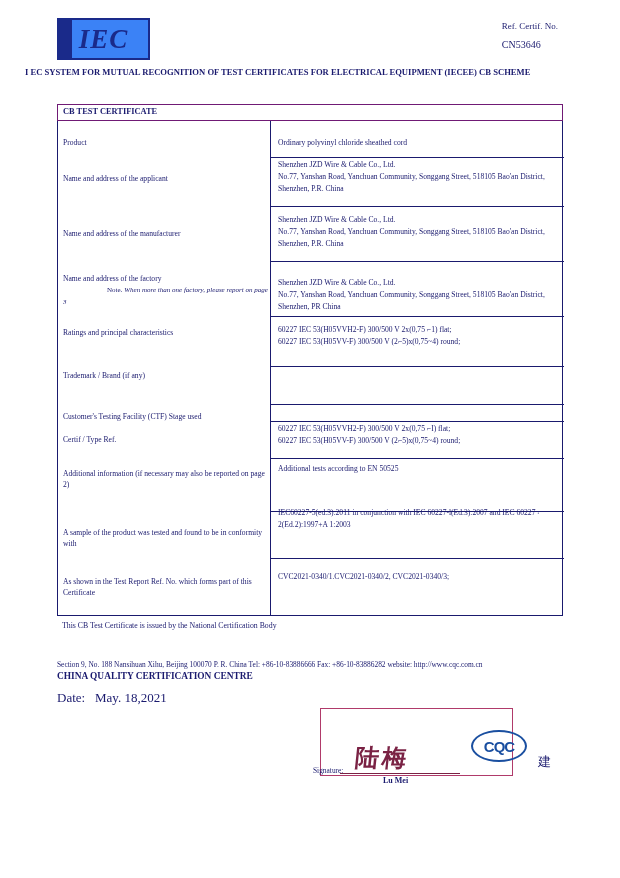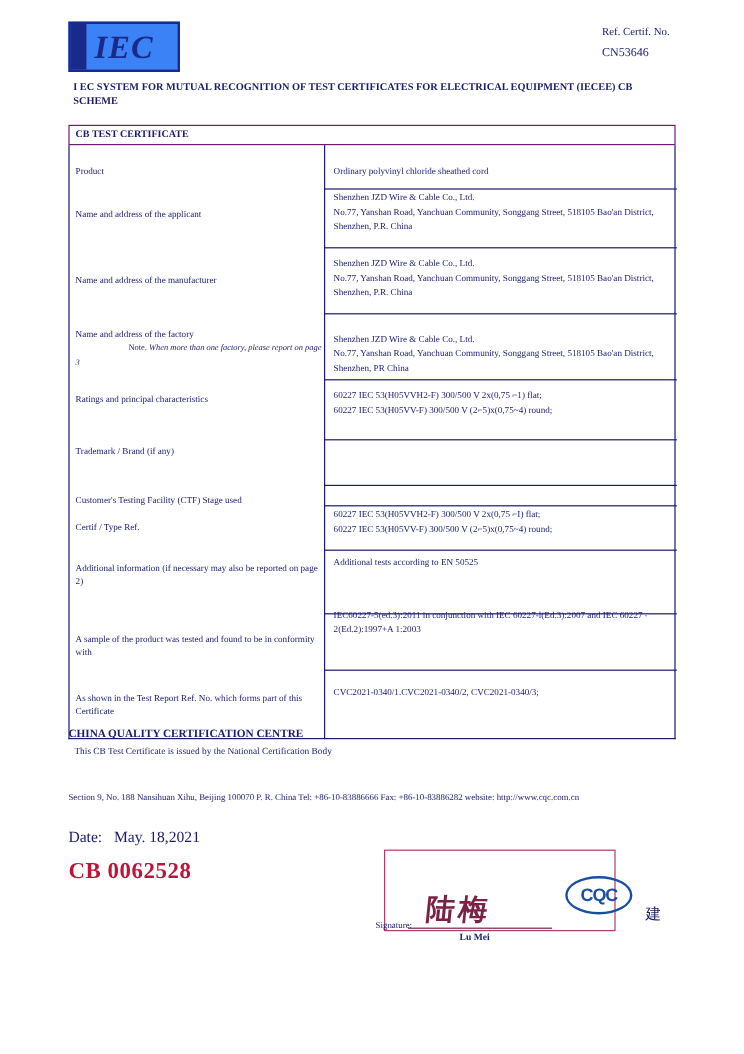--- a/index.html
+++ b/index.html
@@ -66,21 +66,21 @@
     color: #1a1a6e;
     line-height: 1.9;
   }
   .certif-ref .num {
     font-size: 10px;
   }
 
   
   .scheme-title {
     margin: 4px 0 0 0;
-    padding: 0 62px 0 61px;
+    padding: 0 62px 0 25px;
     font-size: 8.6px;
     font-weight: bold;
     line-height: 1.45;
     color: #1a1a6e;
   }
 
   
   .cert-head {
     position: absolute;
     left: 57px;
@@ -149,21 +149,21 @@
   
   .issued-note {
     position: absolute;
     left: 62px;
     top: 621px;
     font-size: 7.8px;
   }
   .cqc-name {
     position: absolute;
     left: 57px;
-    top: 607px;
+    top: 671px;
     font-size: 9.4px;
     font-weight: bold;
   }
   .cqc-addr {
     position: absolute;
     left: 57px;
     top: 660px;
     font-size: 7.4px;
     width: 520px;
     line-height: 1.4;
@@ -358,24 +358,20 @@
 
   <div class="issued-note">This CB Test Certificate is issued by the National Certification Body</div>
   <div class="cqc-name">CHINA QUALITY CERTIFICATION CENTRE</div>
   <div class="cqc-addr">Section 9, No. 188 Nansihuan Xihu, Beijing 100070 P. R. China Tel: +86-10-83886666 Fax: +86-10-83886282 website: http://www.cqc.com.cn</div>
 
   <div class="date-line">
     <span>Date:</span>
     &nbsp;&nbsp;<span>May. 18,2021</span>
   </div>
 
-  <div class="cb-number">
-    <span>CB</span>
-    <span>0062528</span>
-  </div>
 
   <div class="stamp-box"></div>
   <div class="sig-script">陆梅</div>
   <div class="sig-underline"></div>
   <div class="sig-label">Signature:</div>
   <div class="sig-name">Lu Mei</div>
 
   <div class="cqc-mark">
     <div class="ellipse">CQC</div>
   </div>

